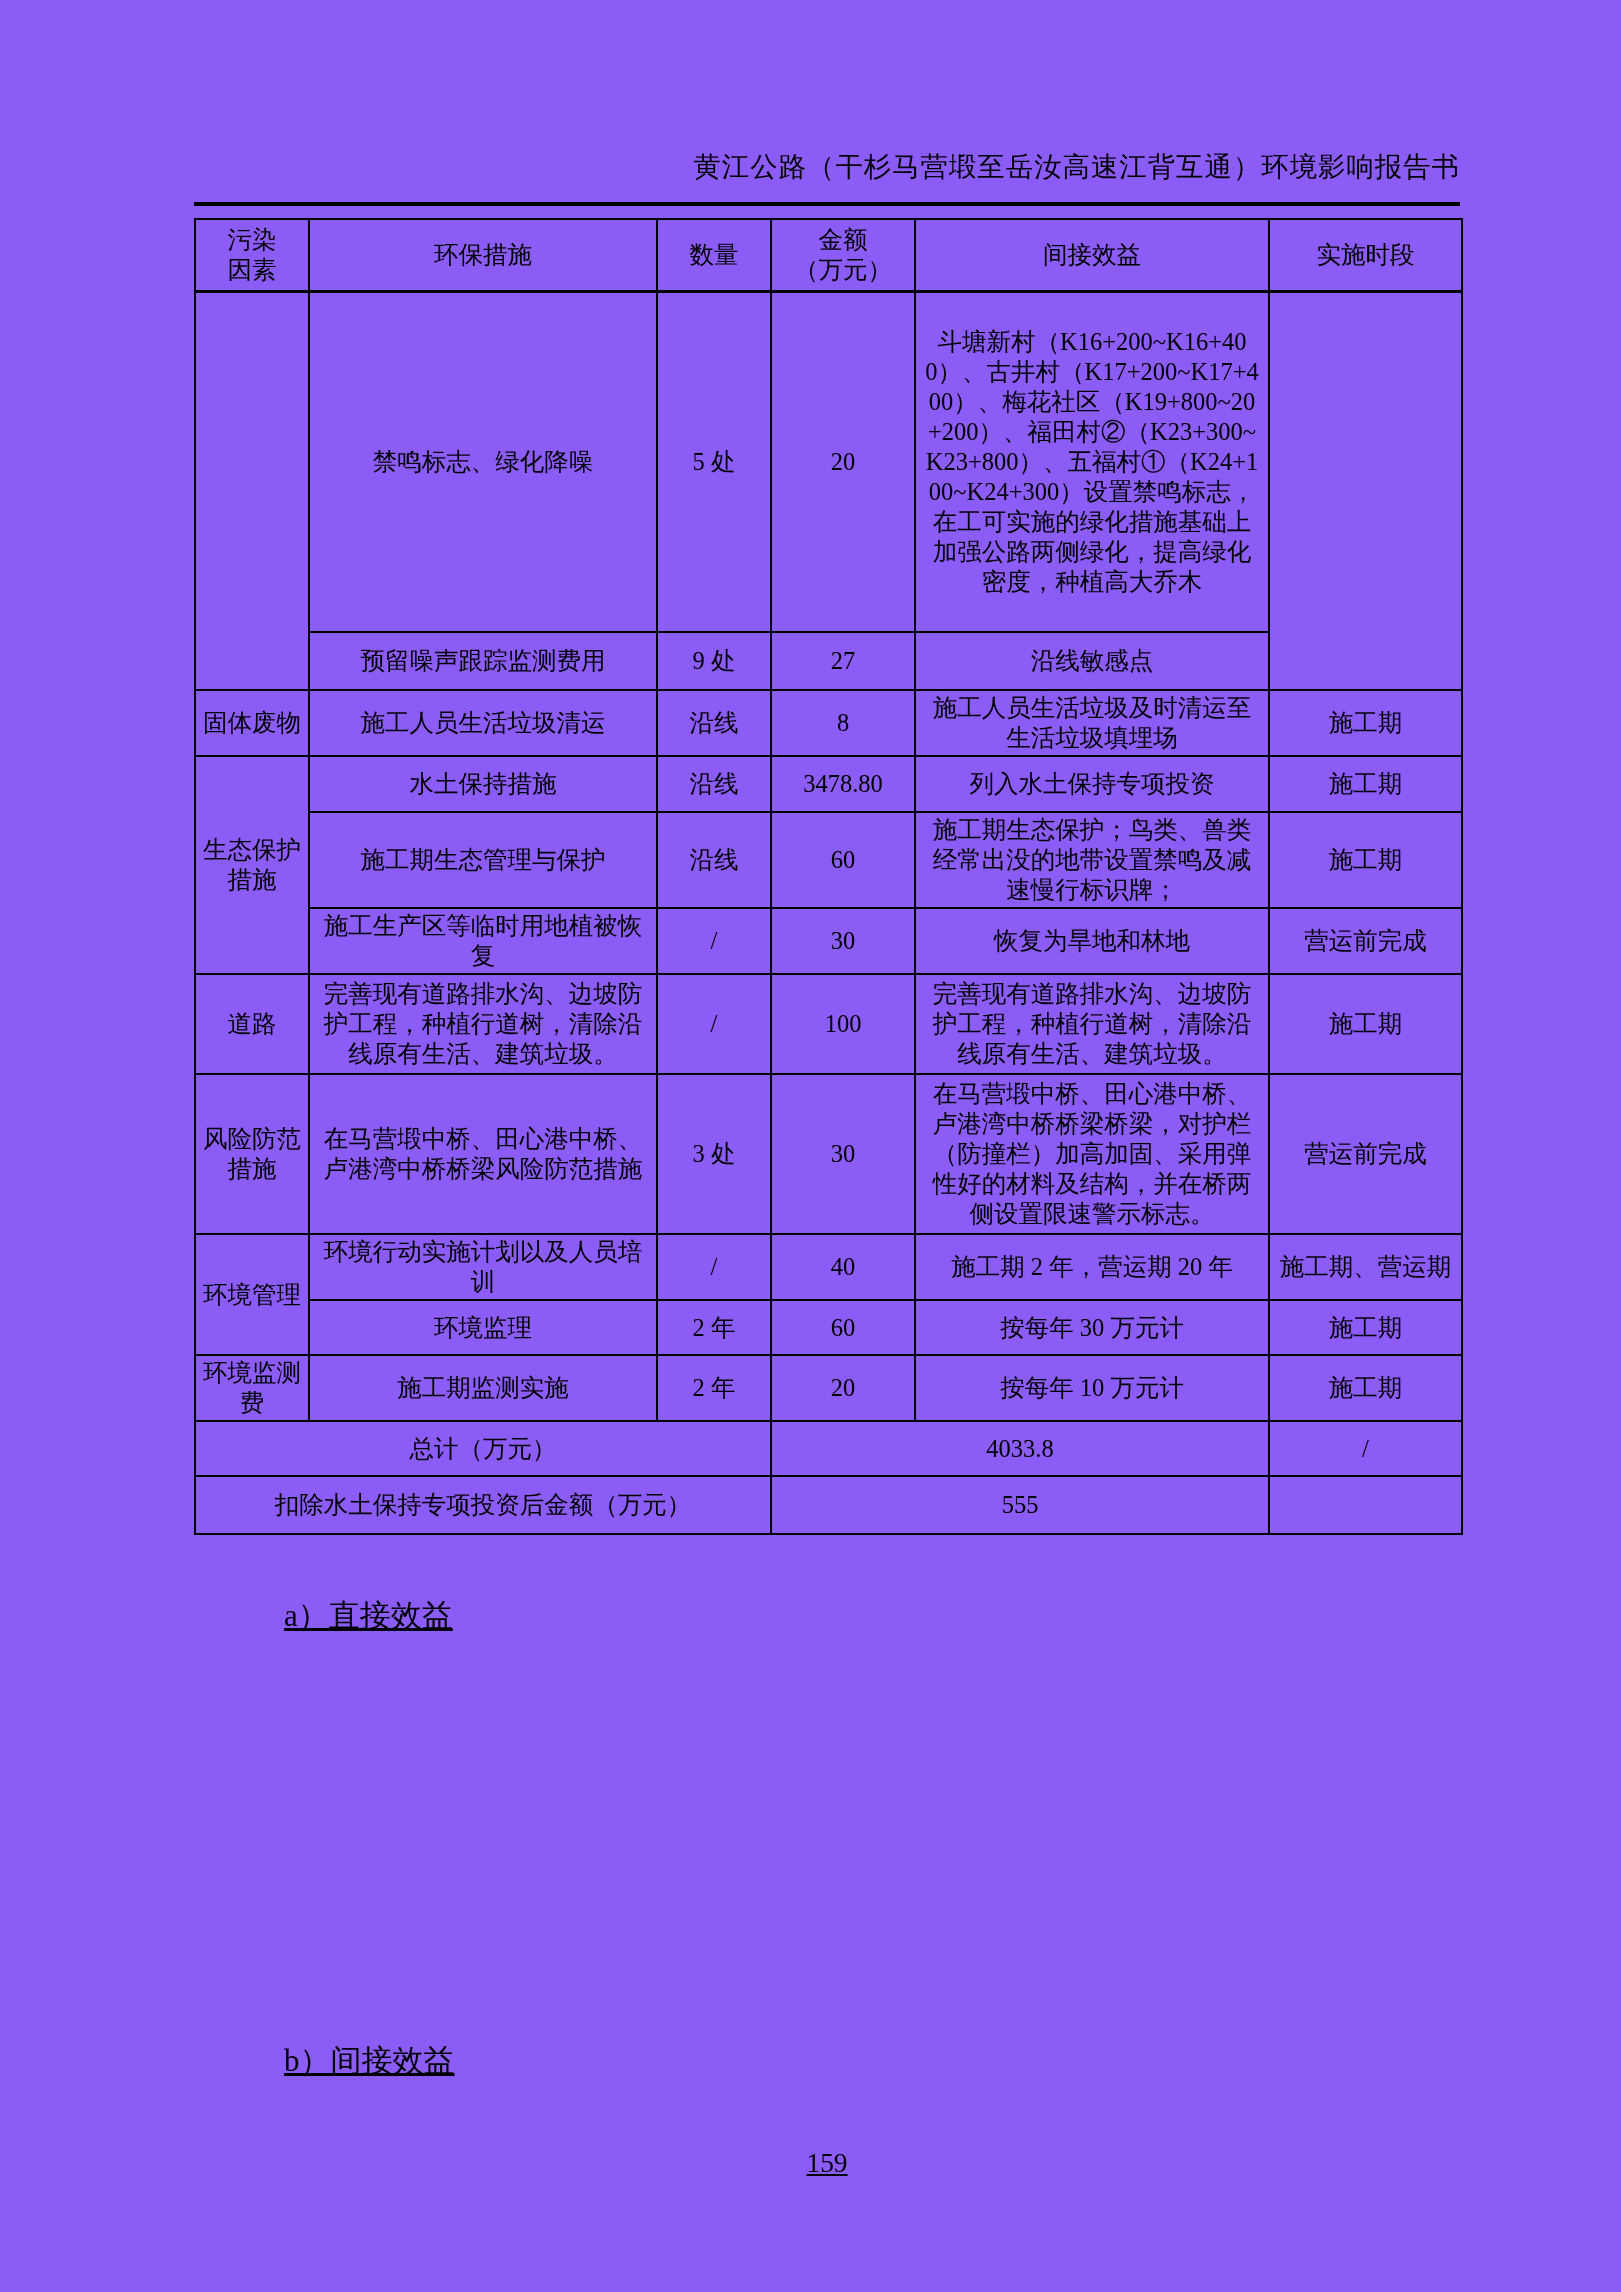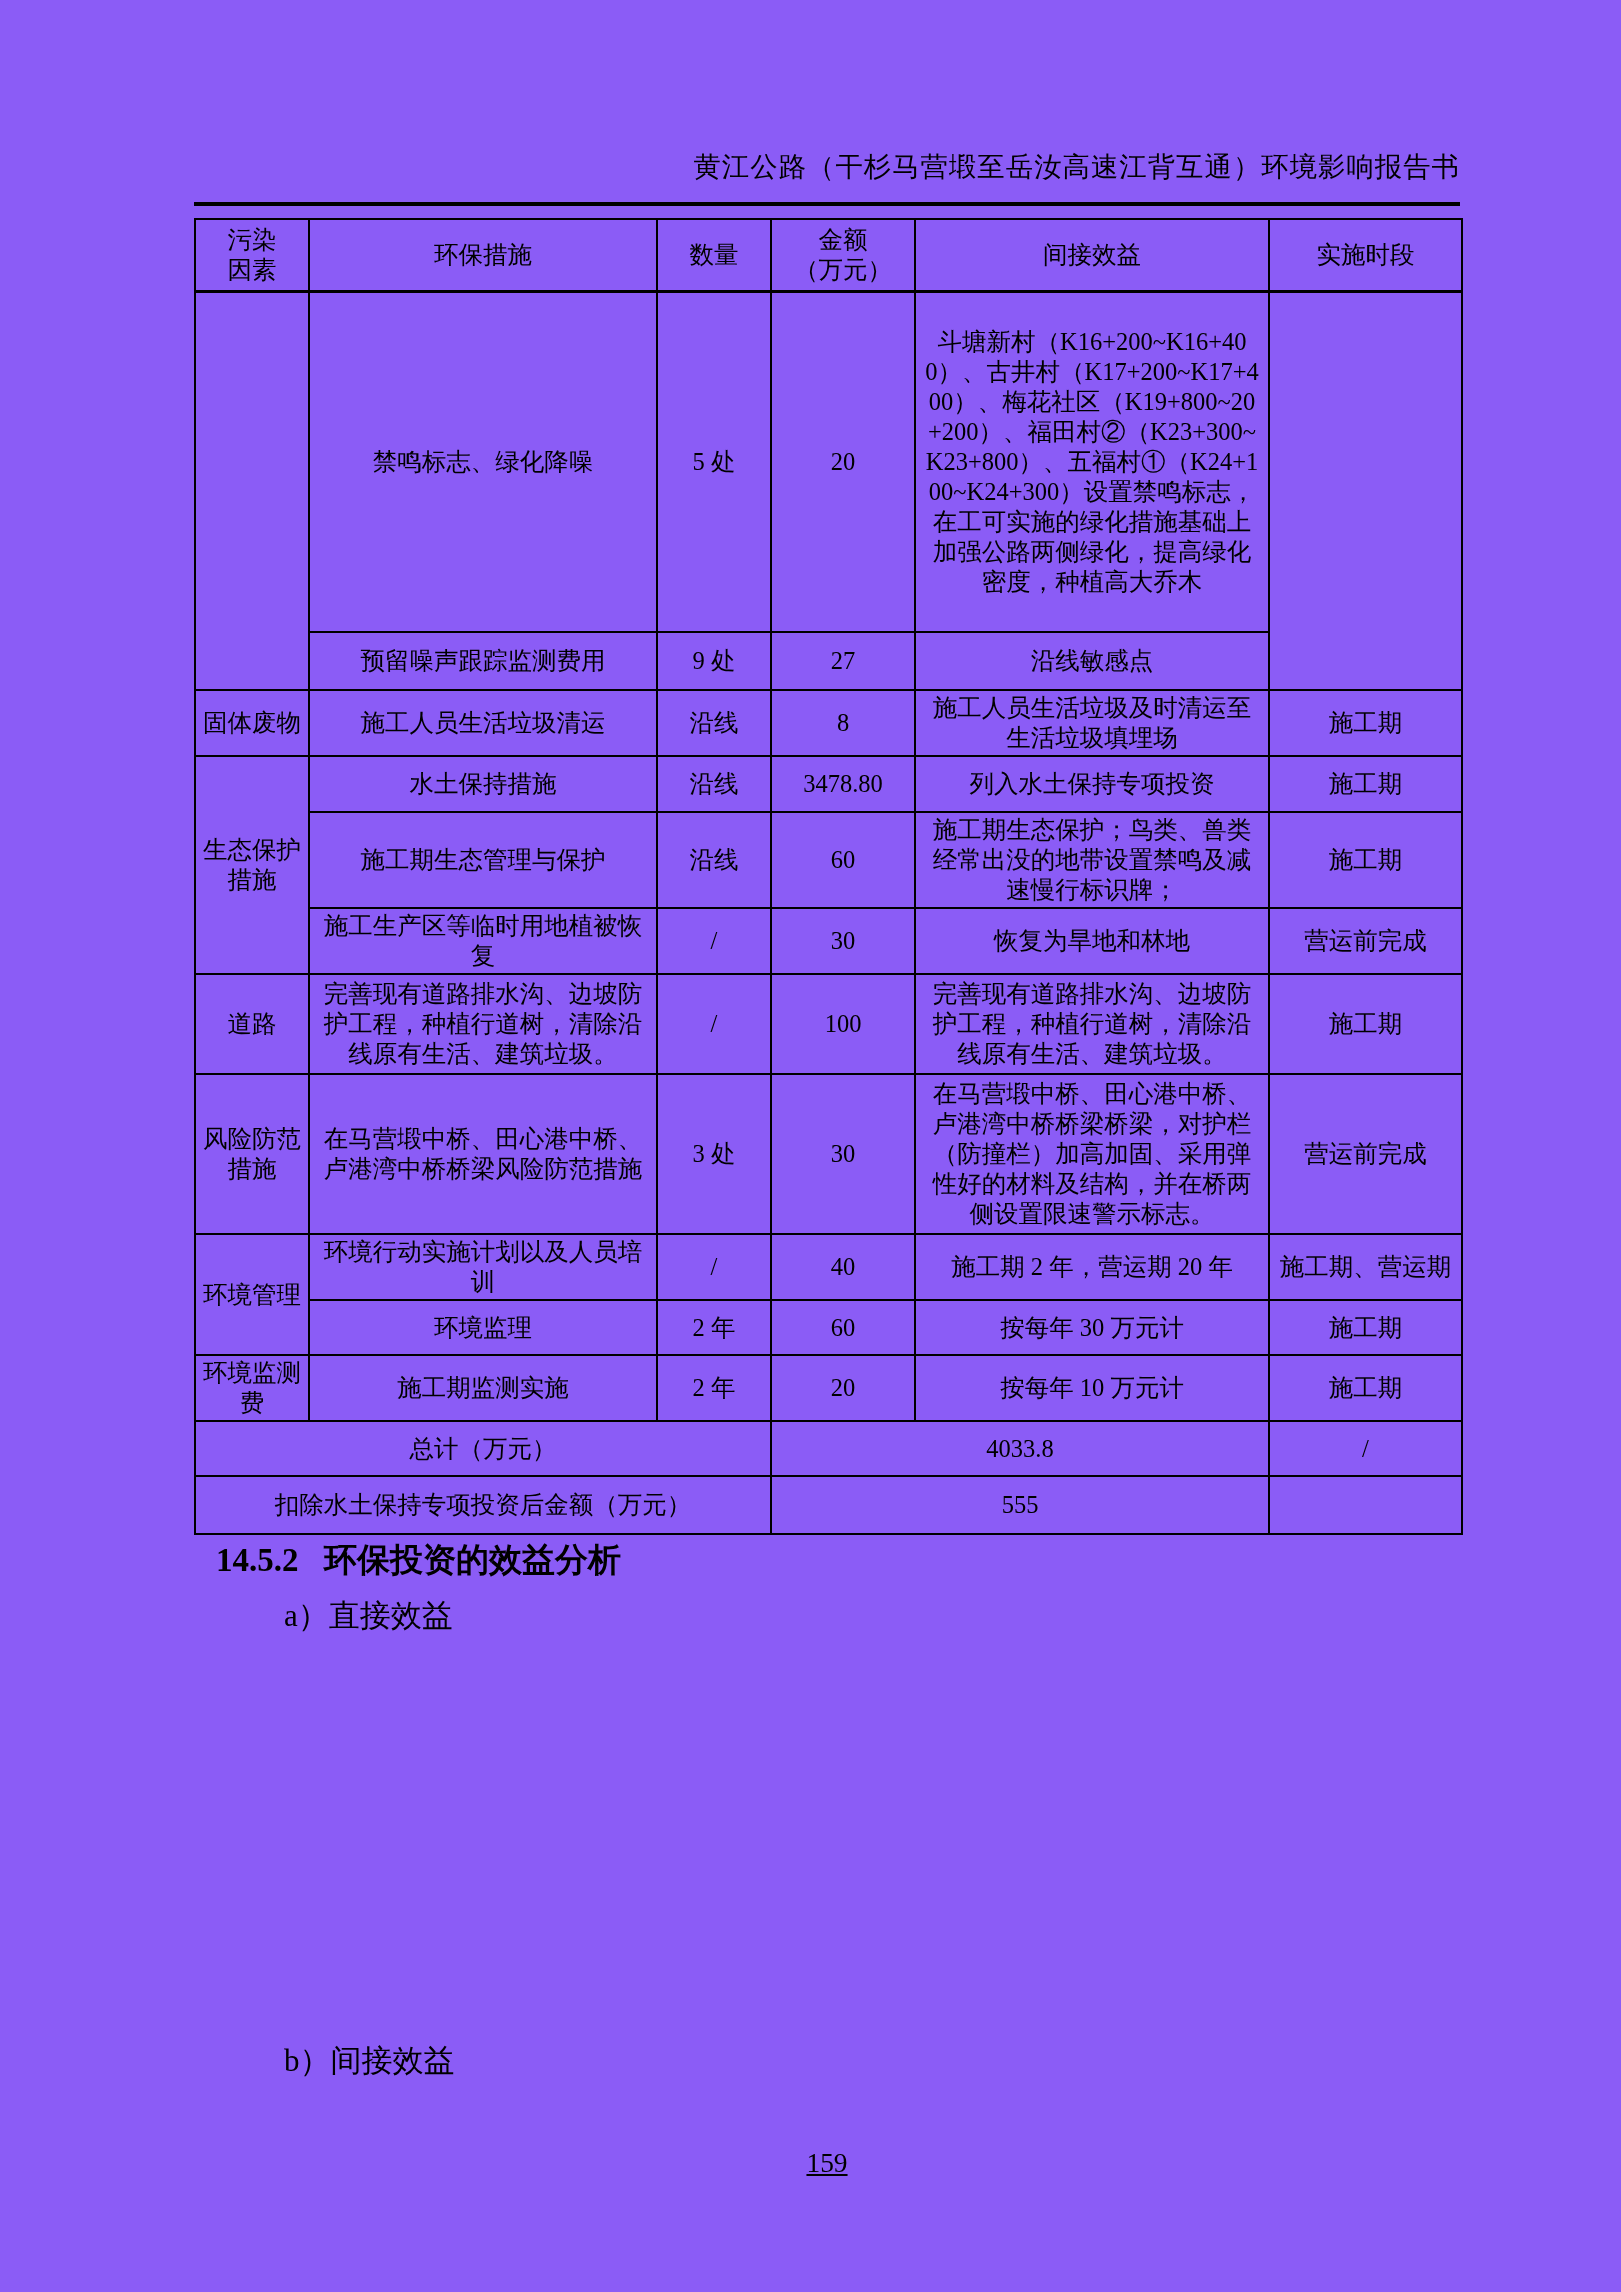--- a/index.html
+++ b/index.html
@@ -57,21 +57,21 @@
   .row-net{height:58px;}
   
   .section-heading{
     position:absolute;left:216px;top:1539px;width:1245px;
     font-size:33px;font-weight:bold;line-height:43px;
     font-family:"Liberation Serif","DejaVu Serif",serif;
   }
   .section-heading .sec-num{margin-right:25.5px;}
   .list-item{
     position:absolute;left:284px;
-    font-size:31px;line-height:43px;
+    font-size:31px;line-height:43px;text-decoration:underline;
   }
   .item-a{top:1594px;}
   .item-b{top:2039px;}
   .body-par{
     position:absolute;left:194px;top:1645px;width:1268px;
     font-size:31px;line-height:65px;
     text-align:justify;
     text-indent:92px;
   }
   .page-number{
@@ -212,23 +212,20 @@
       </tr>
 
       <tr class="row-net thick">
         <td colspan="3">扣除水土保持专项投资后金额（万元）</td>
         <td colspan="2">555</td>
         <td></td>
       </tr>
     </tbody>
   </table>
 
-  <div class="section-heading">
-    <span class="sec-num">14.5.2</span><span>环保投资的效益分析</span>
-  </div>
 
   <div class="list-item item-a">a）直接效益</div>
 
 
   <div class="list-item item-b">b）间接效益</div>
 
   <div class="page-number">159</div>
 
 </div>
 

